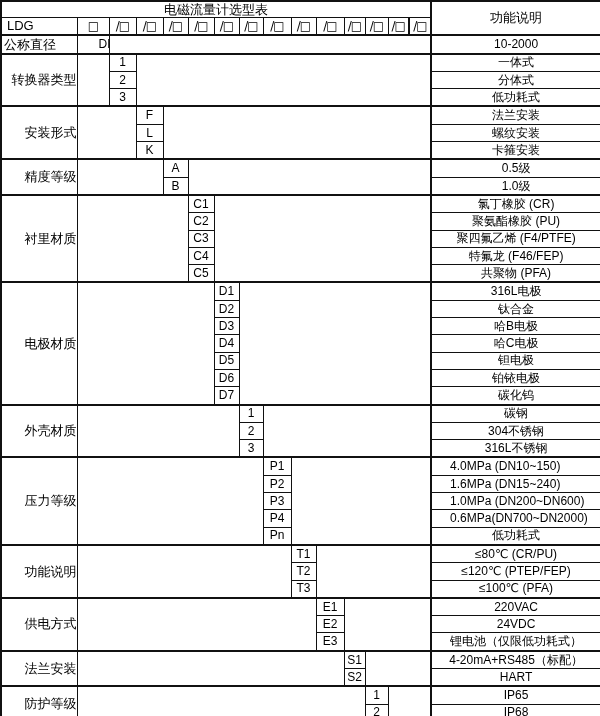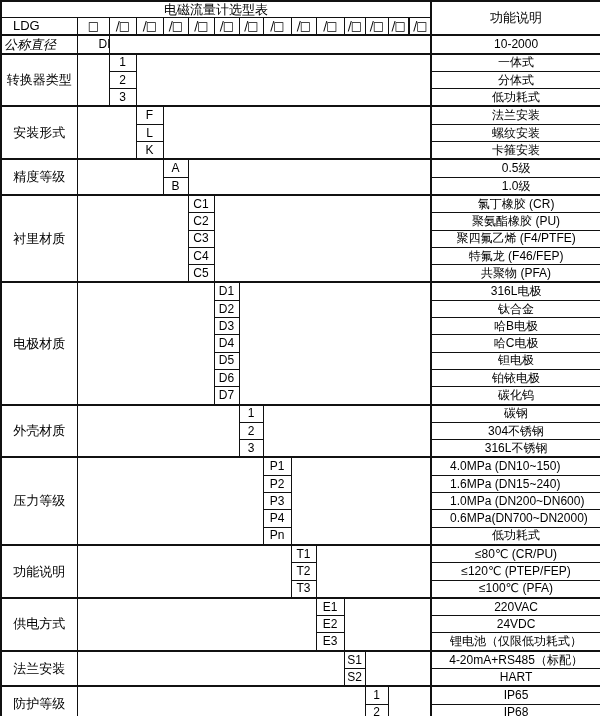--- a/index.html
+++ b/index.html
@@ -12,23 +12,23 @@
   }
   td{
     border:1px solid #111;padding:0;margin:0;text-align:center;vertical-align:middle;
     font-size:12px;line-height:1.05;overflow:hidden;white-space:nowrap;height:16.3px;
   }
   tr.rt td{height:15px;}
   tr.sec td{border-top:2px solid #111;}
   td:last-child{border-left:2px solid #111;}
   .title{font-size:13px;}
   .fhead{font-size:13px;}
-  .lbl{font-size:13px;}
-  .ldg{text-align:left;padding-left:11px;}
-  .dia{text-align:left;padding-left:2px;font-style:italic;}
+  .lbl{font-size:13px;text-align:right;}
+  .ldg{text-align:left;padding-left:5px;}
+  .dia{text-align:left;padding-left:2px;}
   .dn{text-align:left;padding-left:21px;}
   .box{font-size:12px;font-family:"DejaVu Sans",sans-serif;letter-spacing:-1px;}
   .dleft{text-align:left;padding-left:18px;}
 </style>
 </head>
 <body>
 
 <div class="wrap">
 <table>
   <colgroup>

